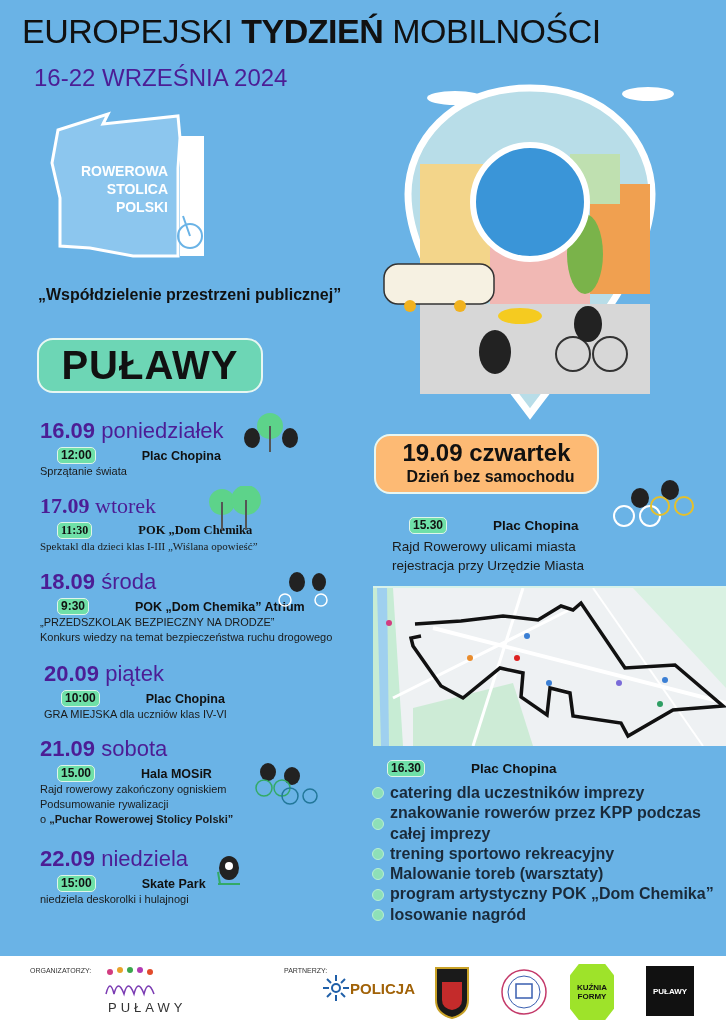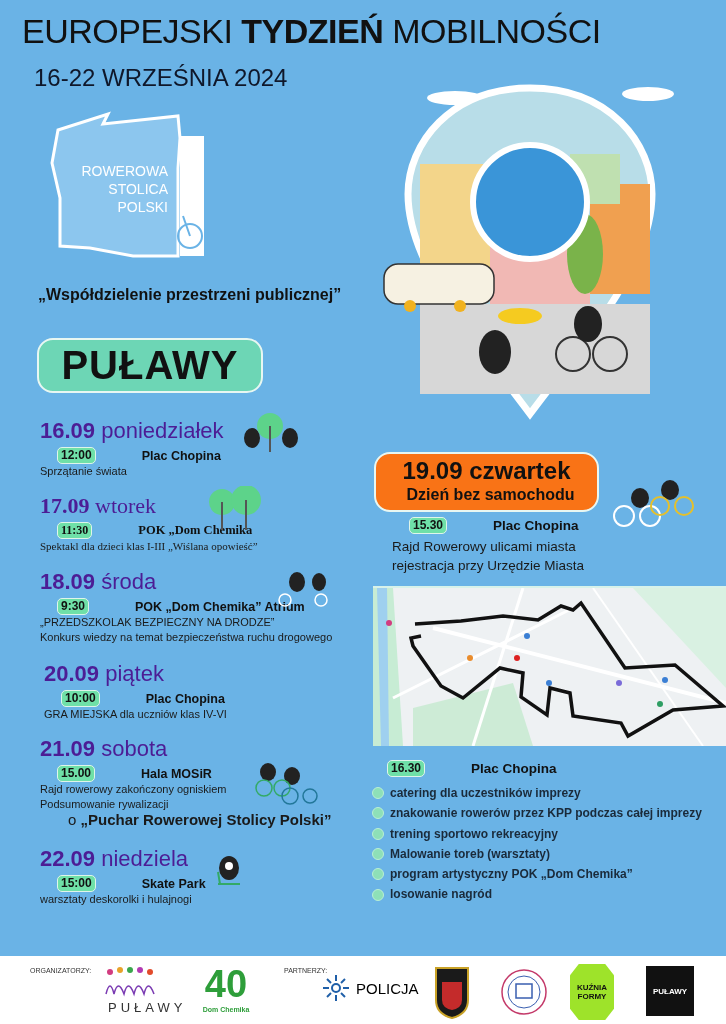--- a/index.html
+++ b/index.html
@@ -1,42 +1,42 @@
 <!DOCTYPE html>
 <html><head>
 <meta charset="utf-8">
 <style>
   html, body { margin:0; padding:0; }
   body { width:726px; height:1024px; background:#6ab3e6; font-family:"Liberation Sans", sans-serif; color:#111; position:relative; overflow:hidden; }
   .abs { position:absolute; }
   .title { left:22px; top:12px; font-size:34px; letter-spacing:-0.5px; color:#111; white-space:nowrap; }
   .title b { font-weight:bold; }
-  .subtitle { left:34px; top:64px; font-size:24px; color:#0f172a; }
-  .logo-rsp { left:48px; top:108px; width:160px; height:150px; }
+  .subtitle { left:34px; top:64px; font-size:24px; color:#4c1d95; }
+  .logo-rsp { left:48px; top:108px; width:160px; height:150px;font-weight:bold; }
   .slogan { left:38px; top:286px; font-size:16px; font-weight:bold; color:#111; }
   .pill-city { left:37px; top:338px; width:226px; height:55px; background:#6dd6b5; border:2px solid #e8f7f2; border-radius:16px; box-sizing:border-box; font-weight:bold; font-size:40px; text-align:center; line-height:51px; color:#111; letter-spacing:1px; }
   .day { position:absolute; left:40px; }
   .day .date { font-size:22px; color:#4c1d95; }
   .day .date b { font-weight:bold; }
   .row { margin-top:3px; font-size:12.5px; display:flex; align-items:center;margin-left:20px; }
   .time { background:#6fe0a8; border:1px solid #dff5ea; border-radius:5px; font-weight:bold; font-size:12px; padding:0 3px; margin-right:6px; line-height:15px; margin-left:-3px; }
   .place { font-weight:bold; font-size:12.5px;padding-left:40px; }
   .desc { font-size:11px; line-height:15px; color:#1a1a1a; }
   .desc b { font-weight:bold; }
-  .pill-thu { left:374px; top:434px; width:225px; height:60px; background:#f97316; border:2px solid #e8f7f2; border-radius:16px; box-sizing:border-box; text-align:center; font-weight:bold;margin-top:18px; }
+  .pill-thu { left:374px; top:434px; width:225px; height:60px; background:#fdba74; border:2px solid #e8f7f2; border-radius:16px; box-sizing:border-box; text-align:center; font-weight:bold; }
   .pill-thu .d1 { font-size:24px; line-height:28px; margin-top:3px; }
   .pill-thu .d2 { font-size:16px; line-height:20px;padding-left:8px; }
   .thu-event { left:392px; top:514px; }
   .thu-event .desc { font-size:13.5px; line-height:19px; margin-top:3px; }
   .thu-event .place { font-size:13.5px; }
   .map { left:373px; top:586px; width:353px; height:158px; background:#e9eef0; border-top:2px solid #d7f2ea; overflow:hidden; }
   .list { left:372px; top:760px; width:354px; }
   .list .head { display:flex; align-items:center; margin-left:18px; font-size:13.5px; }
   .list ul { list-style:none; margin:6px 0 0 0; padding:0; }
-  .list li { font-size:12px; font-weight:bold; color:#1a2a3a; line-height:20.3px; display:flex; align-items:center; }
+  .list li { font-size:16px; font-weight:bold; color:#1a2a3a; line-height:20.3px; display:flex; align-items:center; }
   .list li .dot { width:10px; height:10px; border-radius:50%; background:#8ee0b8; border:1px solid #b9efd4; margin-right:6px; flex:0 0 auto; }
   .footer { left:0; top:952px; width:726px; height:72px; background:#fff; border-top:4px solid #6ab3e6; box-sizing:border-box; }
   .footer .lab { position:absolute; font-size:7px; color:#333; top:11px; }
   .pin-wrap { left:380px; top:84px; width:346px; height:340px; }
 </style>
 </head>
 <body>
 
 <div class="abs title">
   <span>EUROPEJSKI</span>
@@ -123,30 +123,30 @@
 </div>
 
 <div class="day" style="top:736px;">
   <div class="date"><b>21.09</b> <span>sobota</span></div>
   <div class="row">
       <span class="time">15.00</span>
       <span class="place">Hala MOSiR</span>
     </div>
   <div class="desc">Rajd rowerowy zakończony ogniskiem</div>
   <div class="desc">Podsumowanie rywalizacji</div>
-  <div class="desc" style="font-size:15px;margin-left:28px;"><span>o </span><b>„Puchar Rowerowej Stolicy Polski”</b></div>
+  <div class="desc" style="font-size:11px;"><span>o </span><b>„Puchar Rowerowej Stolicy Polski”</b></div>
 </div>
 
 <div class="day" style="top:846px;">
   <div class="date"><b>22.09</b> <span>niedziela</span></div>
   <div class="row">
       <span class="time">15:00</span>
       <span class="place">Skate Park</span>
     </div>
-  <div class="desc">warsztaty deskorolki i hulajnogi</div>
+  <div class="desc">niedziela deskorolki i hulajnogi</div>
 </div>
 
 <svg class="abs" style="left:238px;top:412px" width="66" height="42">
   <circle cx="32" cy="14" r="13" fill="#5dd38a"></circle>
     <line x1="32" y1="14" x2="32" y2="40" stroke="#555" stroke-width="2"></line>
   <ellipse cx="14" cy="26" rx="8" ry="10" fill="#222"></ellipse>
     <ellipse cx="52" cy="26" rx="8" ry="10" fill="#222"></ellipse>
 </svg>
 <svg class="abs" style="left:208px;top:486px" width="56" height="46">
   <circle cx="14" cy="16" r="13" fill="#5dd38a"></circle>
@@ -263,40 +263,36 @@
       <circle cx="10" cy="8" r="3" fill="#d23c80"></circle>
         <circle cx="20" cy="6" r="3" fill="#e8a22a"></circle>
         <circle cx="30" cy="6" r="3" fill="#3aa64c"></circle>
         <circle cx="40" cy="6" r="3" fill="#b23ab2"></circle>
         <circle cx="50" cy="8" r="3" fill="#e24b2b"></circle>
       <path d="M6 30 Q10 14 14 30 Q18 14 24 30 Q28 14 34 30 Q38 14 44 30 Q48 14 54 30" fill="none" stroke="#7a3ab2" stroke-width="1.5"></path>
     </svg>
     <span class="abs" style="left:8px;top:36px;font-size:13px;letter-spacing:4px;color:#333">PUŁAWY</span>
   </div>
 
-  <div class="abs" style="left:200px;top:6px;width:52px;height:60px;text-align:center">
-    <div style="font-size:38px;font-weight:bold;color:#2e9e3a;line-height:44px">40</div>
-    <div style="font-size:7px;color:#2e9e3a;font-weight:bold">Dom Chemika</div>
-  </div>
 
   <div class="abs" style="left:322px;top:18px;display:flex;align-items:center">
     <svg width="28" height="28">
       <circle cx="14" cy="14" r="4" fill="none" stroke="#1f5fa8" stroke-width="2"></circle>
       <g stroke="#1f5fa8" stroke-width="2">
           <line x1="14" y1="1" x2="14" y2="7"></line>
           <line x1="14" y1="21" x2="14" y2="27"></line>
           <line x1="1" y1="14" x2="7" y2="14"></line>
           <line x1="21" y1="14" x2="27" y2="14"></line>
           <line x1="5" y1="5" x2="9" y2="9"></line>
           <line x1="19" y1="19" x2="23" y2="23"></line>
           <line x1="23" y1="5" x2="19" y2="9"></line>
           <line x1="5" y1="23" x2="9" y2="19"></line>
         </g>
     </svg>
-    <span style="font-size:15px;font-weight:normal;color:#000000;margin-left:6px">POLICJA</span>
+    <span style="font-size:15px;font-weight:bold;color:#a16207;">POLICJA</span>
   </div>
 
   <svg class="abs" style="left:432px;top:8px" width="40" height="56">
     <path d="M4 4 L36 4 L36 36 Q36 50 20 54 Q4 50 4 36 Z" fill="#1a1a1a" stroke="#c9a227" stroke-width="2"></path>
     <path d="M10 18 L30 18 L30 36 Q30 44 20 46 Q10 44 10 36 Z" fill="#c42b2b"></path>
   </svg>
 
   <svg class="abs" style="left:500px;top:12px" width="48" height="48">
     <circle cx="24" cy="24" r="22" fill="#fff" stroke="#c43a6a" stroke-width="1.5"></circle>
     <circle cx="24" cy="24" r="16" fill="none" stroke="#3a5fb0" stroke-width="1"></circle>

